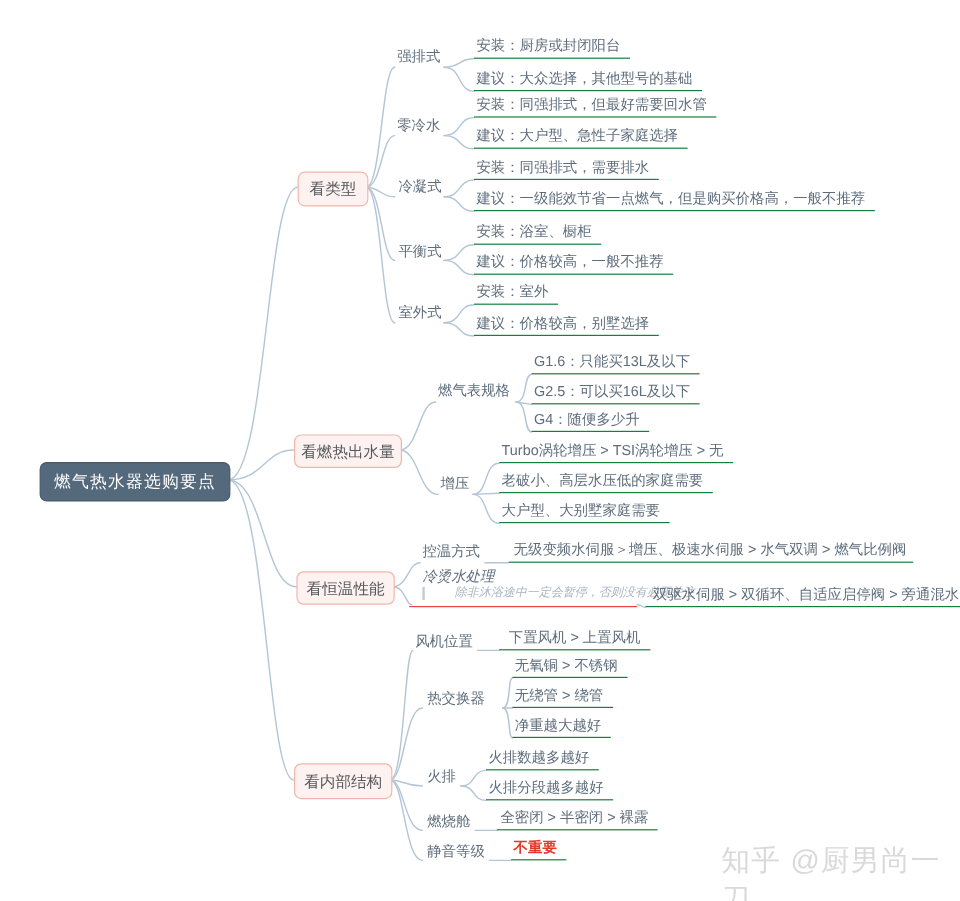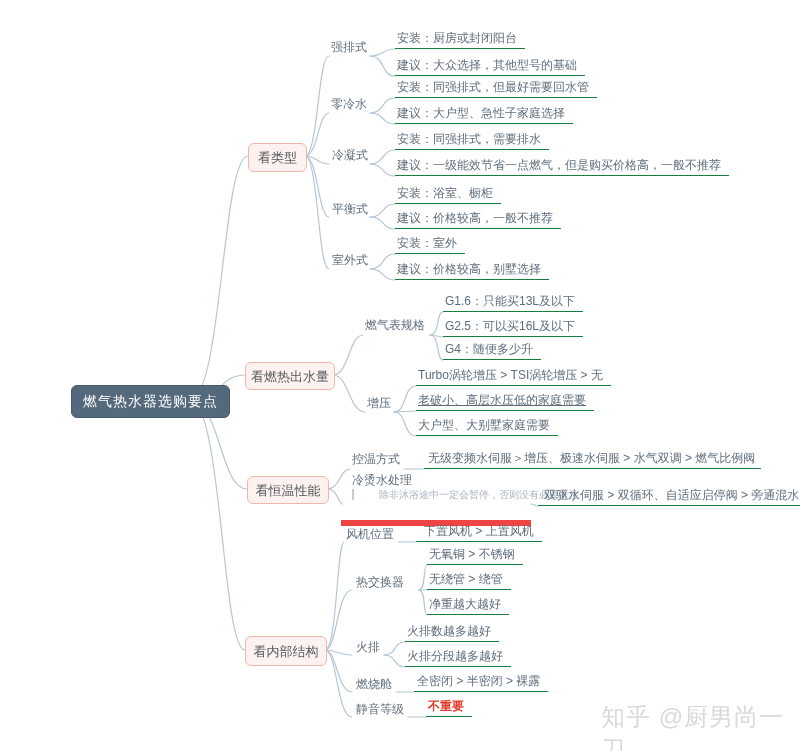--- a/index.html
+++ b/index.html
@@ -17,24 +17,24 @@
     font-size:12px;line-height:14px;color:#5e6d7c;
   }
   .branch-box{
     background:#fdf2ef;border:1px solid #f1b6ab;border-radius:6px;
     color:#54585d;font-size:13px;line-height:13px;
     display:flex;align-items:center;justify-content:center;
   }
   .root-box{
     background:#55697c;border:1px solid #47596a;border-radius:6px;
     color:#ffffff;font-size:14px;letter-spacing:1px;
-    display:flex;align-items:center;justify-content:center;margin-left:38px;
+    display:flex;align-items:center;justify-content:center;
   }
   .topic-block{
-    border-bottom:6px solid #ef4444;padding-bottom:20px;
+    border-bottom:1px solid #ef4444;padding-bottom:5px;font-style:italic;
   }
   .topic-title{font-size:12px;line-height:13px;color:#5e6d7c;padding-left:11px;}
   .topic-note{display:flex;align-items:flex-end;margin-top:2px;padding-left:11px;gap:21px;}
   .note-bar{display:inline-block;width:2px;height:11px;background:#c3ccd6;margin-right:4px;flex:none;}
   .note-text{font-size:10px;line-height:11px;color:#a9b4c0;}
   .red{color:#e23a2a;}
   .watermark{
     position:absolute;z-index:3;font-size:24px;color:#d9d9d9;letter-spacing:1px;margin-left:12px;
   }
 </style>
@@ -132,21 +132,21 @@
   <div class="node leaf" style="left:395px;top:236px;">安装：室外</div>
   <div class="node leaf" style="left:395px;top:262px;">建议：价格较高，别墅选择</div>
 
   <div class="node label" style="left:365px;top:318px;">燃气表规格</div>
   <div class="node label" style="left:367px;top:396px;">增压</div>
 
   <div class="node leaf" style="left:443px;top:294px;">G1.6：只能买13L及以下</div>
   <div class="node leaf" style="left:443px;top:319px;">G2.5：可以买16L及以下</div>
   <div class="node leaf" style="left:443px;top:342px;">G4：随便多少升</div>
   <div class="node leaf" style="left:416px;top:368px;">Turbo涡轮增压 &gt; TSI涡轮增压 &gt; 无</div>
-  <div class="node leaf" style="left:416px;top:393px;text-decoration:underline;">老破小、高层水压低的家庭需要</div>
+  <div class="node leaf" style="left:416px;top:393px;">老破小、高层水压低的家庭需要</div>
   <div class="node leaf" style="left:416px;top:418px;">大户型、大别墅家庭需要</div>
 
   <div class="node label" style="left:352px;top:452px;">控温方式</div>
   <div class="node leaf" style="left:424px;top:451px;padding-left:4px;padding-right:6px;">无级变频水伺服＞增压、极速水伺服 &gt; 水气双调 &gt; 燃气比例阀</div>
 
   <div class="node topic-block" style="left:341px;top:474px;width:190px;">
     <div class="topic-title">冷烫水处理</div>
     <div class="topic-note">
       <span class="note-bar"></span>
       <span class="note-text">除非沐浴途中一定会暂停，否则没有必要关注</span>

